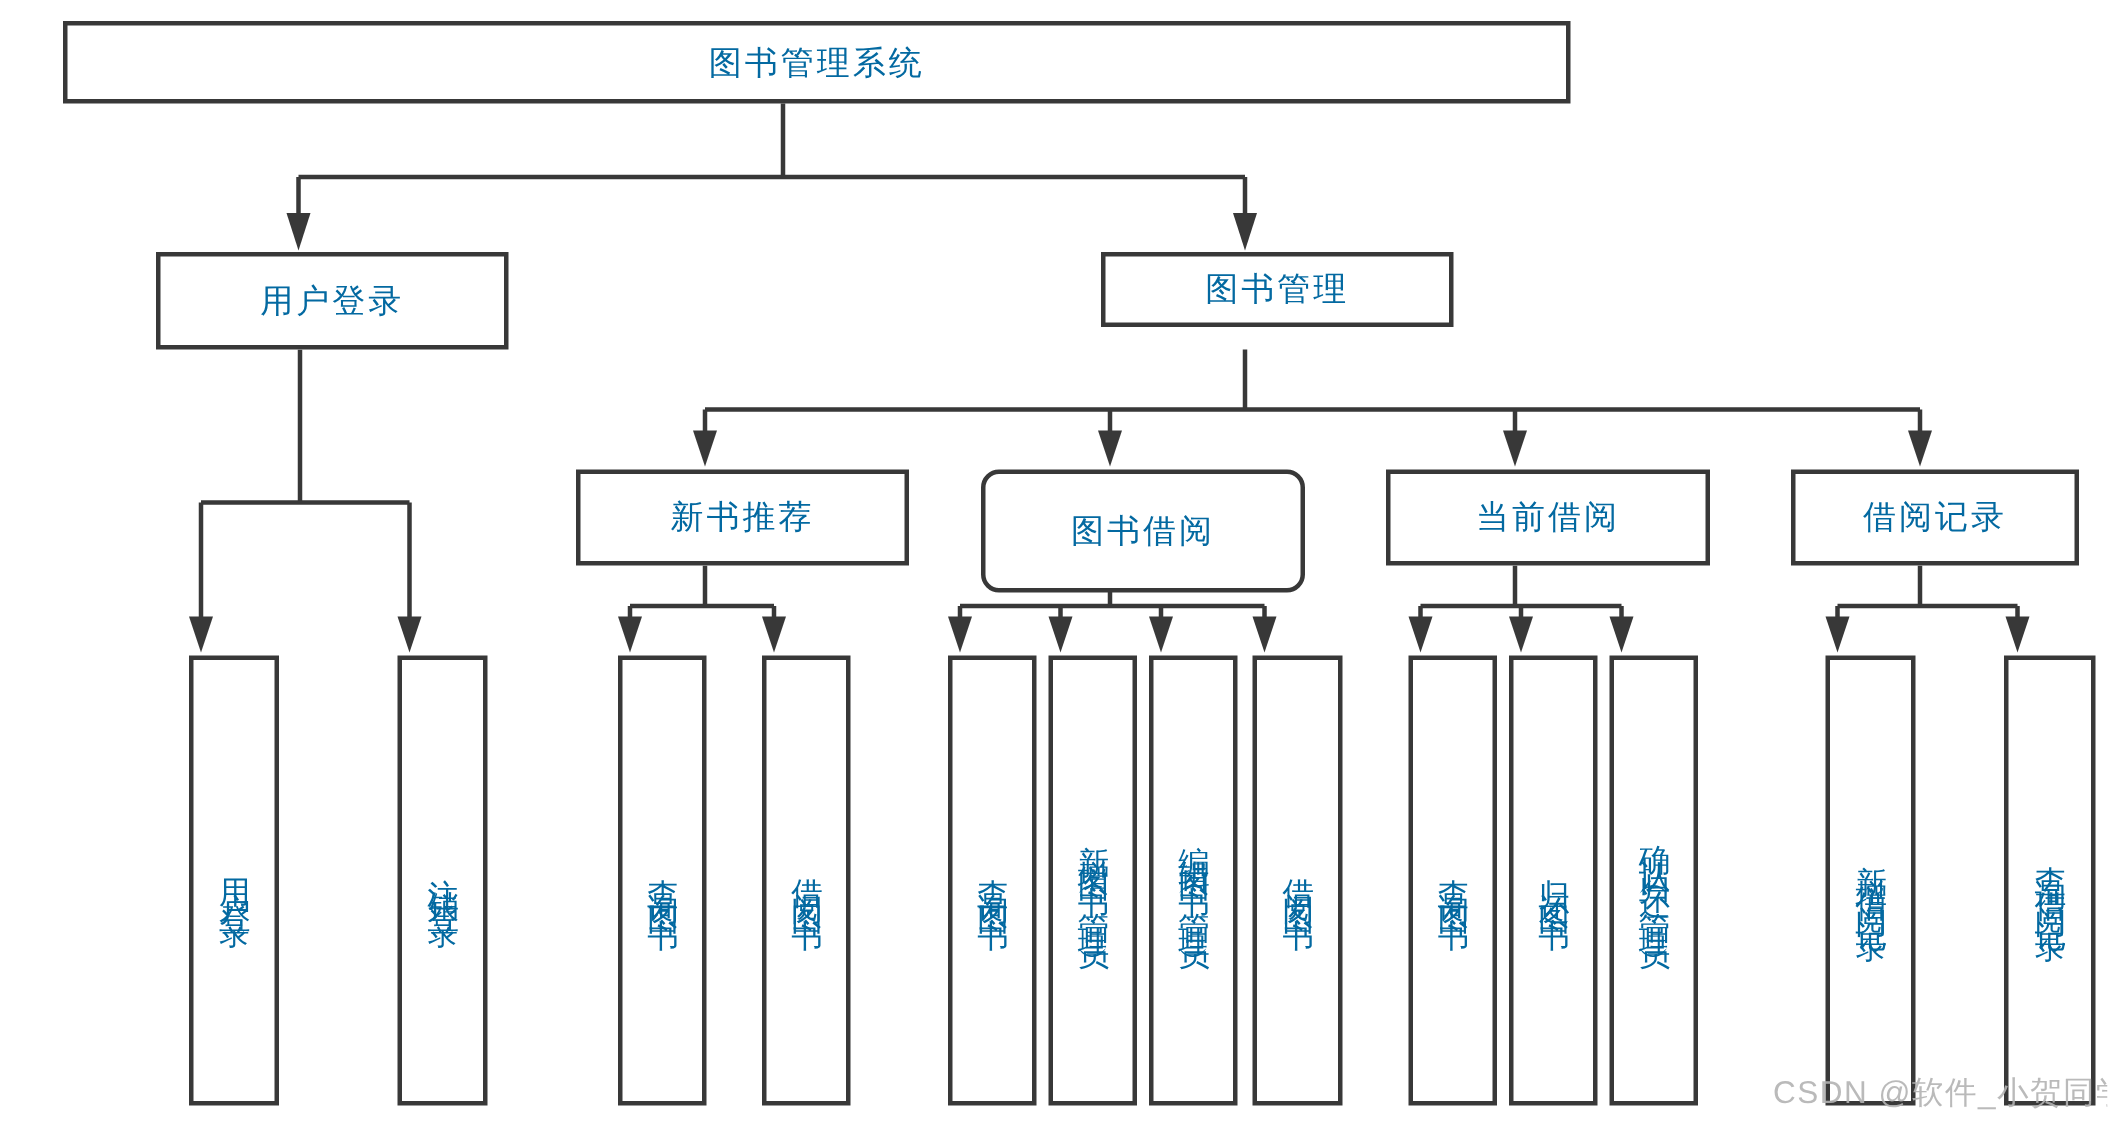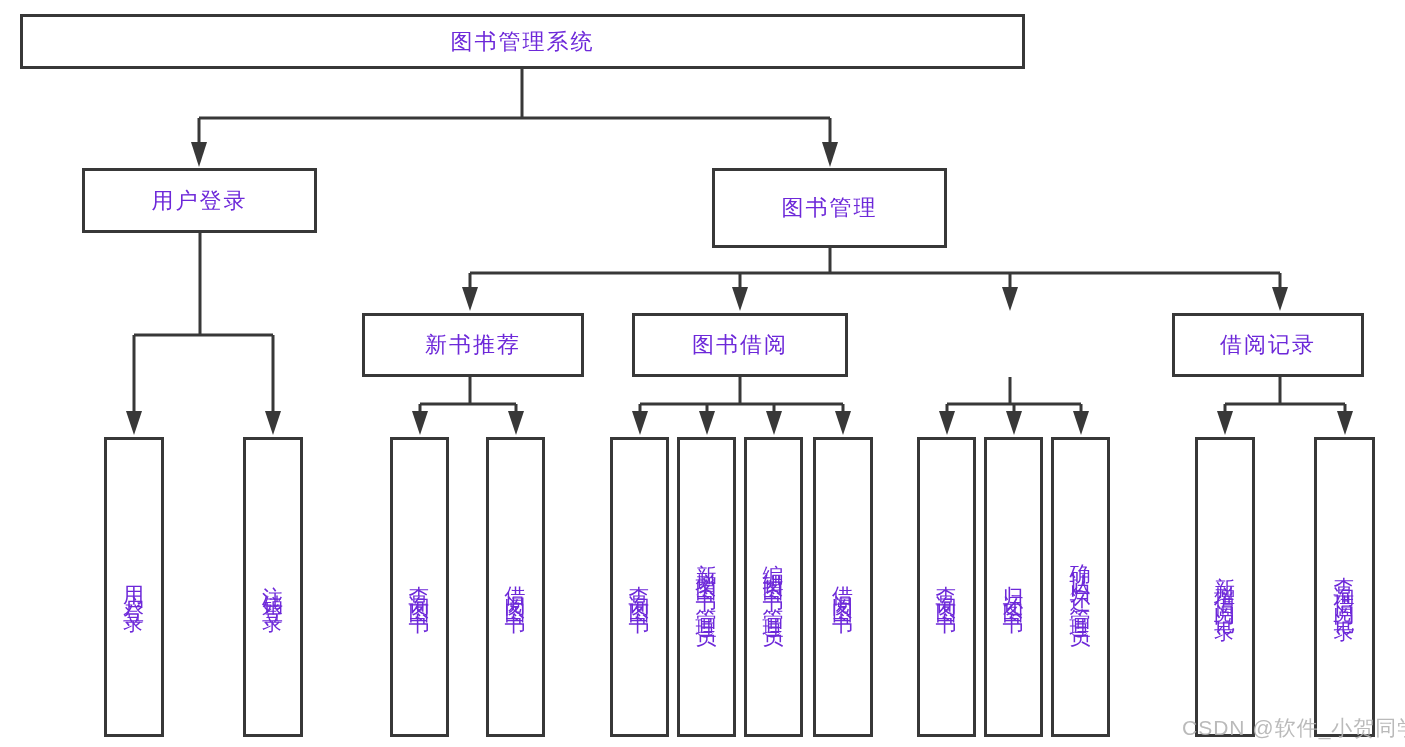--- a/index.html
+++ b/index.html
@@ -18,21 +18,22 @@
     width: 1405px; height: 747px;
   }
   .hbox, .vbox {
     position: absolute;
     box-sizing: border-box;
     border: 3px solid #383838;
     background: #ffffff;
     display: flex;
     align-items: center;
     justify-content: center;
-    color: #6d28d9;
+    color: #0369a1;
+    margin-left: 22px;
   }
   .hbox { font-size: 22px; letter-spacing: 2px; }
   .vbox { font-size: 21px; }
   .vbox span {
     writing-mode: vertical-rl;
     text-orientation: mixed;
     letter-spacing: 9px;
     line-height: 1;
   }
   .watermark {
@@ -88,24 +89,25 @@
       <polygon points="1006,411 1022,411 1014,435"></polygon>
       <polygon points="1073,411 1089,411 1081,435"></polygon>
       <polygon points="1217,411 1233,411 1225,435"></polygon>
       <polygon points="1337,411 1353,411 1345,435"></polygon>
     </g>
   </svg>
 
   <div class="hbox" style="left:20px; top:14px; width:1005px; height:55px;">图书管理系统</div>
 
   <div class="hbox" style="left:82px; top:168px; width:235px; height:65px;">用户登录</div>
-  <div class="hbox" style="left:712px; top:168px; width:235px; height:80px;">图书管理</div>
+  <div class="hbox" style="left:712px; top:168px; width:235px; height:50px;">图书管理</div>
 
   <div class="hbox" style="left:362px; top:313px; width:222px; height:64px;">新书推荐</div>
-  <div class="hbox" style="left:632px; top:313px; width:216px; height:64px;">图书借阅</div>
+  <div class="hbox" style="left:632px; top:313px; width:216px; height:82px;border-radius:12px;">图书借阅</div>
+  <div class="hbox" style="left:902px; top:313px; width:216px; height:64px;">当前借阅</div>
   <div class="hbox" style="left:1172px; top:313px; width:192px; height:64px;">借阅记录</div>
 
   <div class="vbox" style="left:104px; top:437px; width:60px; height:300px;">
       <span>用户登录</span>
     </div>
   <div class="vbox" style="left:243px; top:437px; width:60px; height:300px;">
       <span>注销登录</span>
     </div>
 
   <div class="vbox" style="left:390px; top:437px; width:59px; height:300px;">

